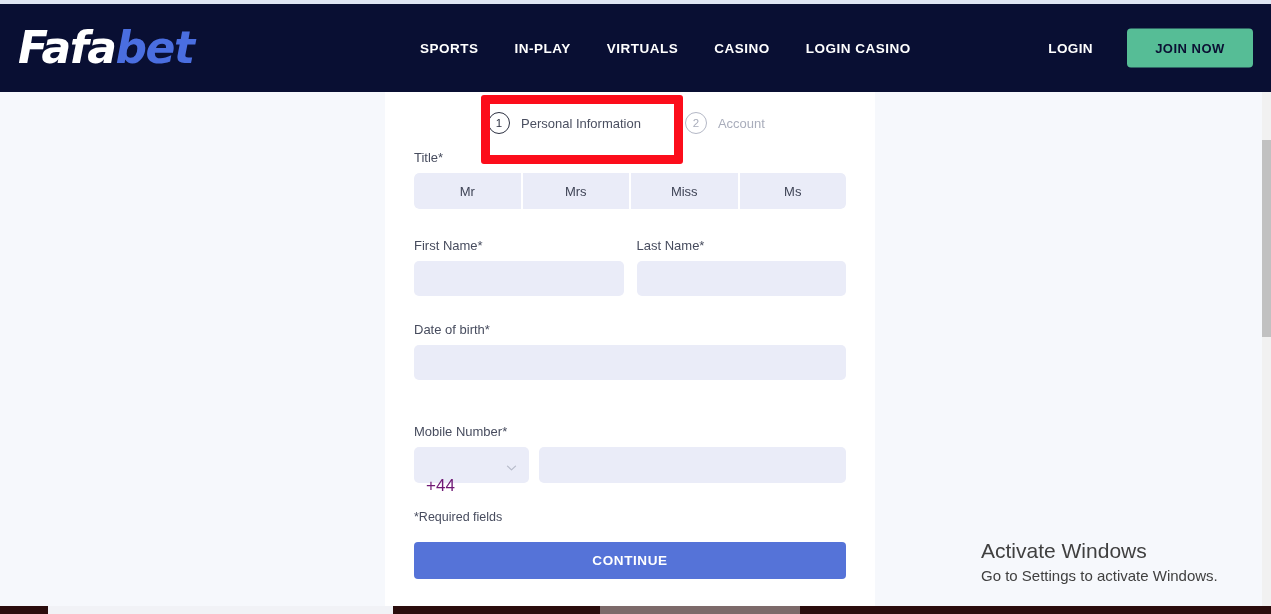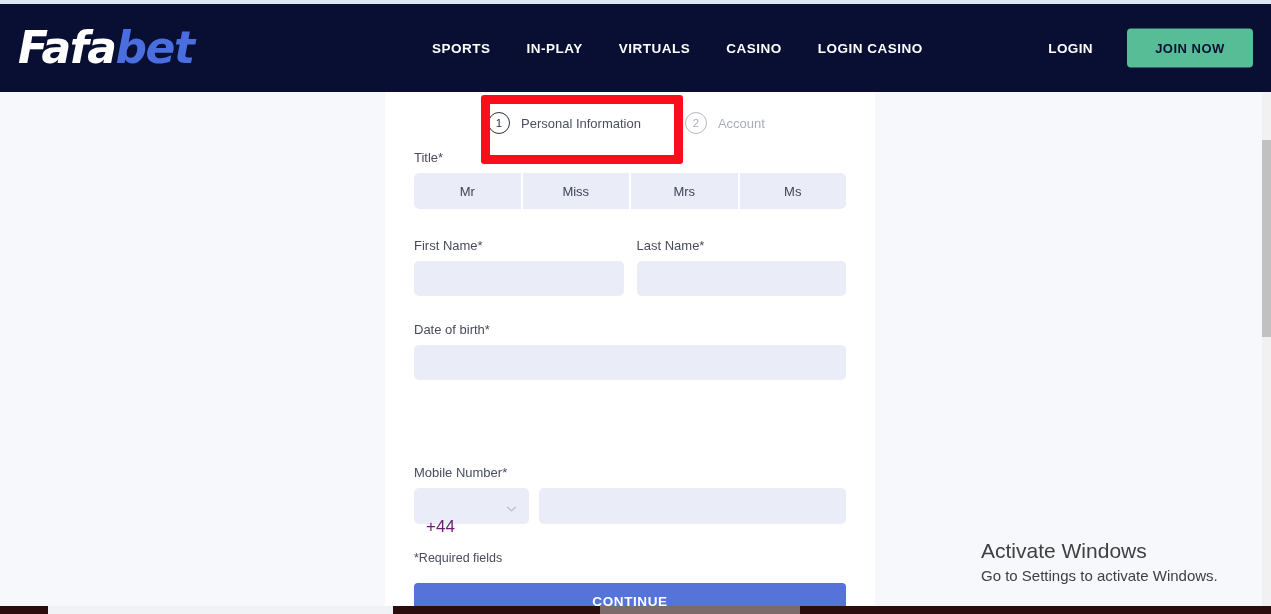--- a/index.html
+++ b/index.html
@@ -48,21 +48,21 @@
     letter-spacing: -1.5px;
     line-height: 1;
     font-family: "DejaVu Sans", sans-serif;
     user-select: none;
   }
   .logo .logo-fafa { color: #ffffff; }
   .logo .logo-bet  { color: #4a6ee0; }
 
   .main-nav {
     position: absolute;
-    left: 432px;
+    left: 420px;
     top: 50%;
     transform: translateY(-50%);
     display: flex;
     align-items: center;
     gap: 36px;
   }
   .nav-item {
     color: #ffffff;
     font-size: 13.5px;
     font-weight: 600;
@@ -225,21 +225,21 @@
     background: #eaecf8;
     border: none;
     border-radius: 5px;
     padding: 0 12px;
     font-family: "Liberation Sans", sans-serif;
     font-size: 13px;
     color: #2d3142;
     outline: none;
   }
 
-  .dob-block { margin-bottom: 85px; }
+  .dob-block { margin-bottom: 44px; }
   .dob-input { height: 35px; }
 
   
   .mobile-row {
     display: flex;
     gap: 10px;
     align-items: center;
   }
   .country-select {
     position: relative;
@@ -394,22 +394,22 @@
         <span class="step-num">2</span>
         <span class="step-label">Account</span>
       </div>
     </div>
 
     <div class="form-inner">
 
       <label class="field-label">Title*</label>
       <div class="title-group">
         <button class="title-opt">Mr</button>
+        <button class="title-opt">Mrs</button>
         <button class="title-opt">Miss</button>
-        <button class="title-opt">Mrs</button>
         <button class="title-opt">Ms</button>
       </div>
 
       <div class="name-row">
         <div class="name-col">
           <label class="field-label">First Name*</label>
           <input class="text-input" type="text" value="" style="">
         </div>
         <div class="name-col">
           <label class="field-label">Last Name*</label>

